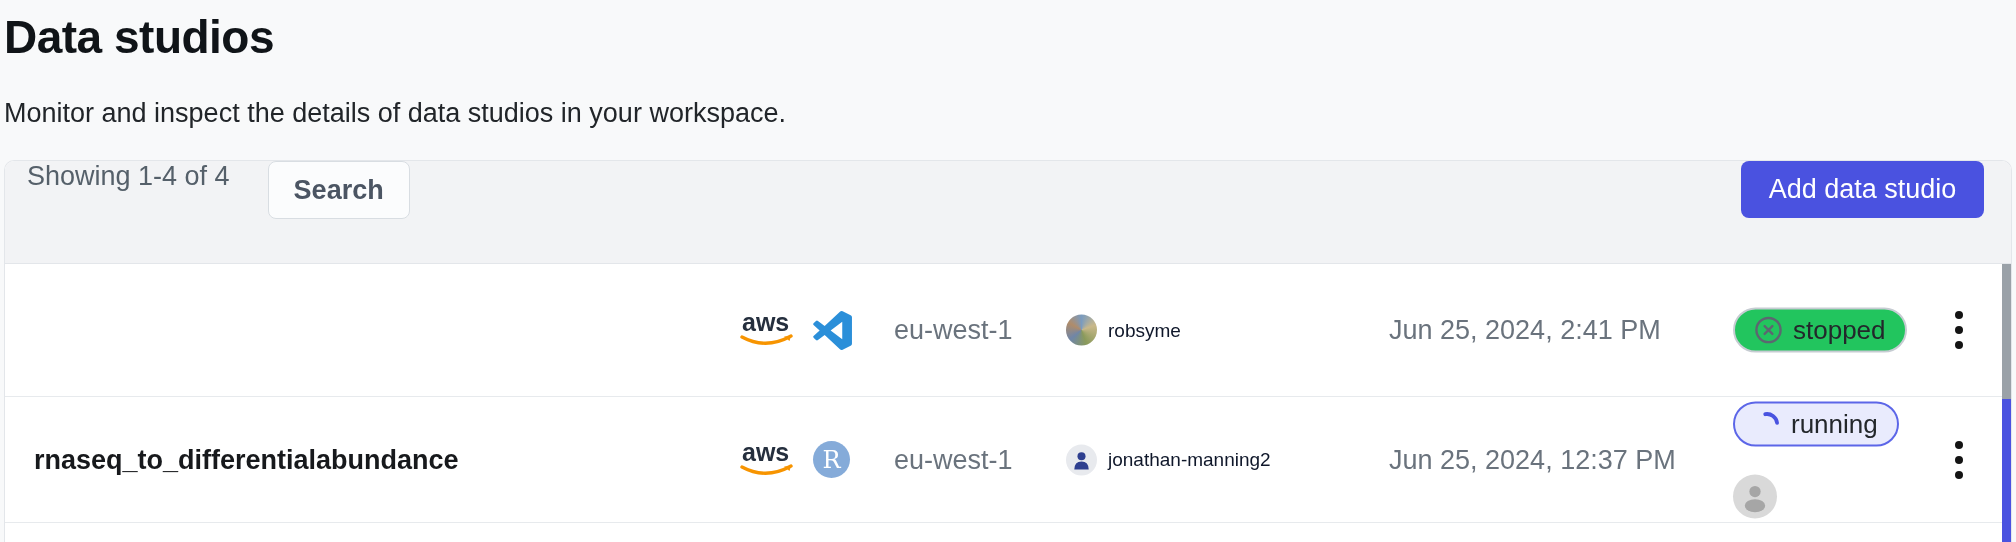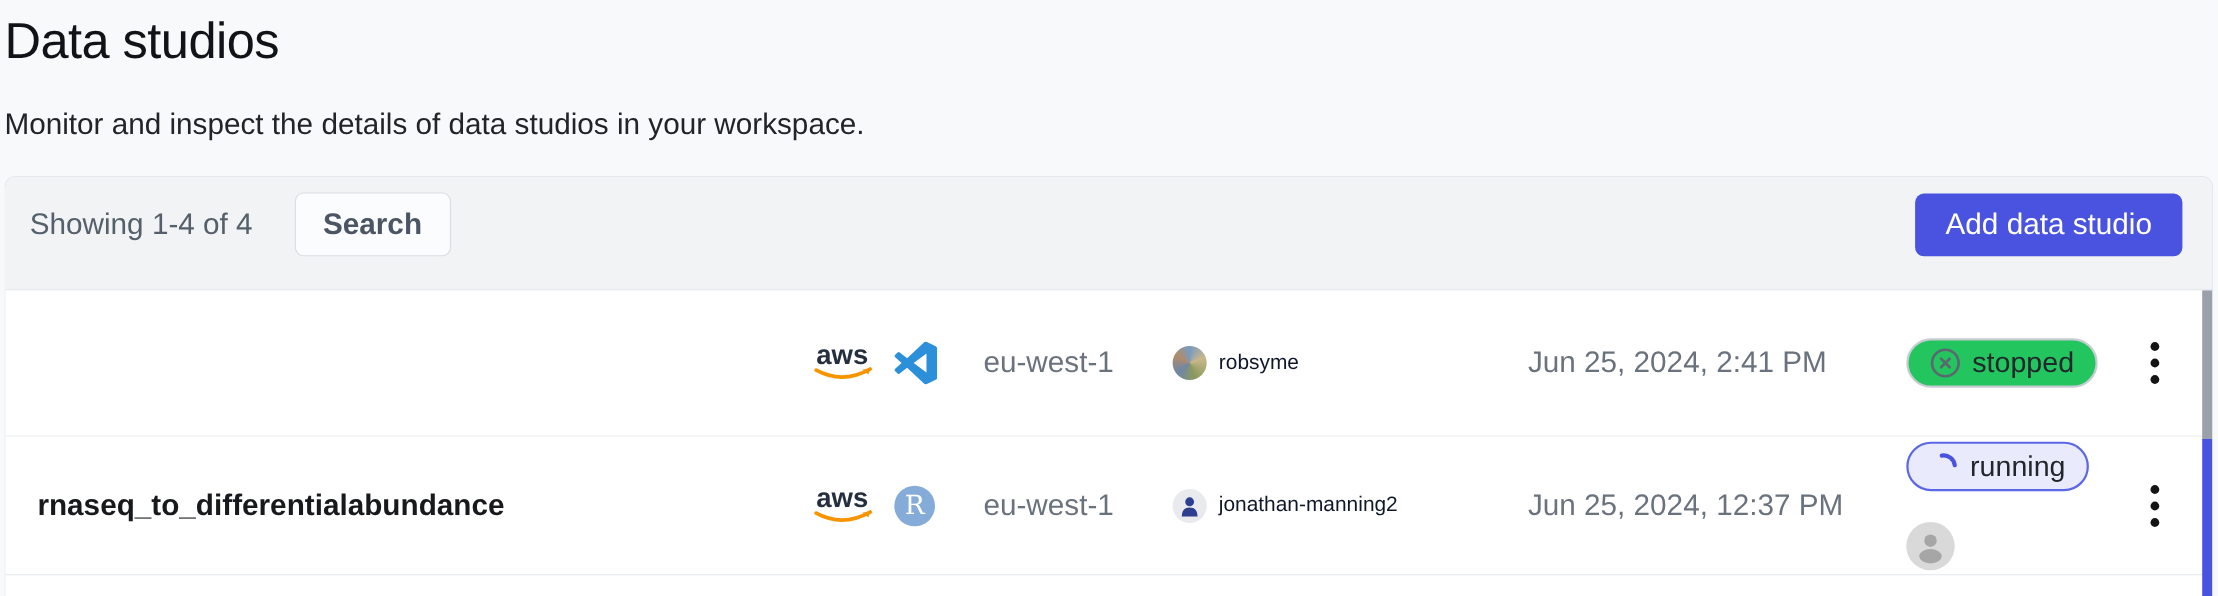--- a/index.html
+++ b/index.html
@@ -5,36 +5,36 @@
   * { margin:0; padding:0; box-sizing:border-box; }
   html,body { width:2016px; height:542px; overflow:hidden; }
   body {
     font-family:"Liberation Sans", sans-serif;
     background:#f8f9fa;
     position:relative;
     color:#212529;
   }
   .page-title {
     position:absolute; left:4px; top:10px;
-    font-size:46px; font-weight:400; color:#101418; letter-spacing:-0.5px;
+    font-size:46px; font-weight:700; color:#101418; letter-spacing:-0.5px;
   }
   .page-subtitle {
     position:absolute; left:4px; top:98px;
     font-size:27px; color:#212529;
   }
   .panel {
     position:absolute; left:4px; top:160px; width:2008px; height:382px;
     background:#ffffff;
     border:1px solid #e3e6ea; border-bottom:none;
     border-radius:10px 10px 0 0;
     overflow:hidden;
   }
   .toolbar {
     height:103px; background:#f2f3f5; border-bottom:1px solid #e3e6ea;
-    display:flex; align-items:center; padding:0 27px 16px 22px;
+    display:flex; align-items:flex-start; padding:0 27px 16px 22px;
   }
   .showing { font-size:27px; color:#55606a; white-space:nowrap; margin-right:21px; }
   .input-group { display:flex; height:58px; }
   .search-input {
     width:855px; height:58px;
     border:1px solid #d8dde2; border-right:1px solid #d8dde2;
     border-radius:8px 0 0 8px;
     padding:0 20px; font-size:27px; color:#212529;
     font-family:"Liberation Sans", sans-serif;
     outline:none; background:#fff;

